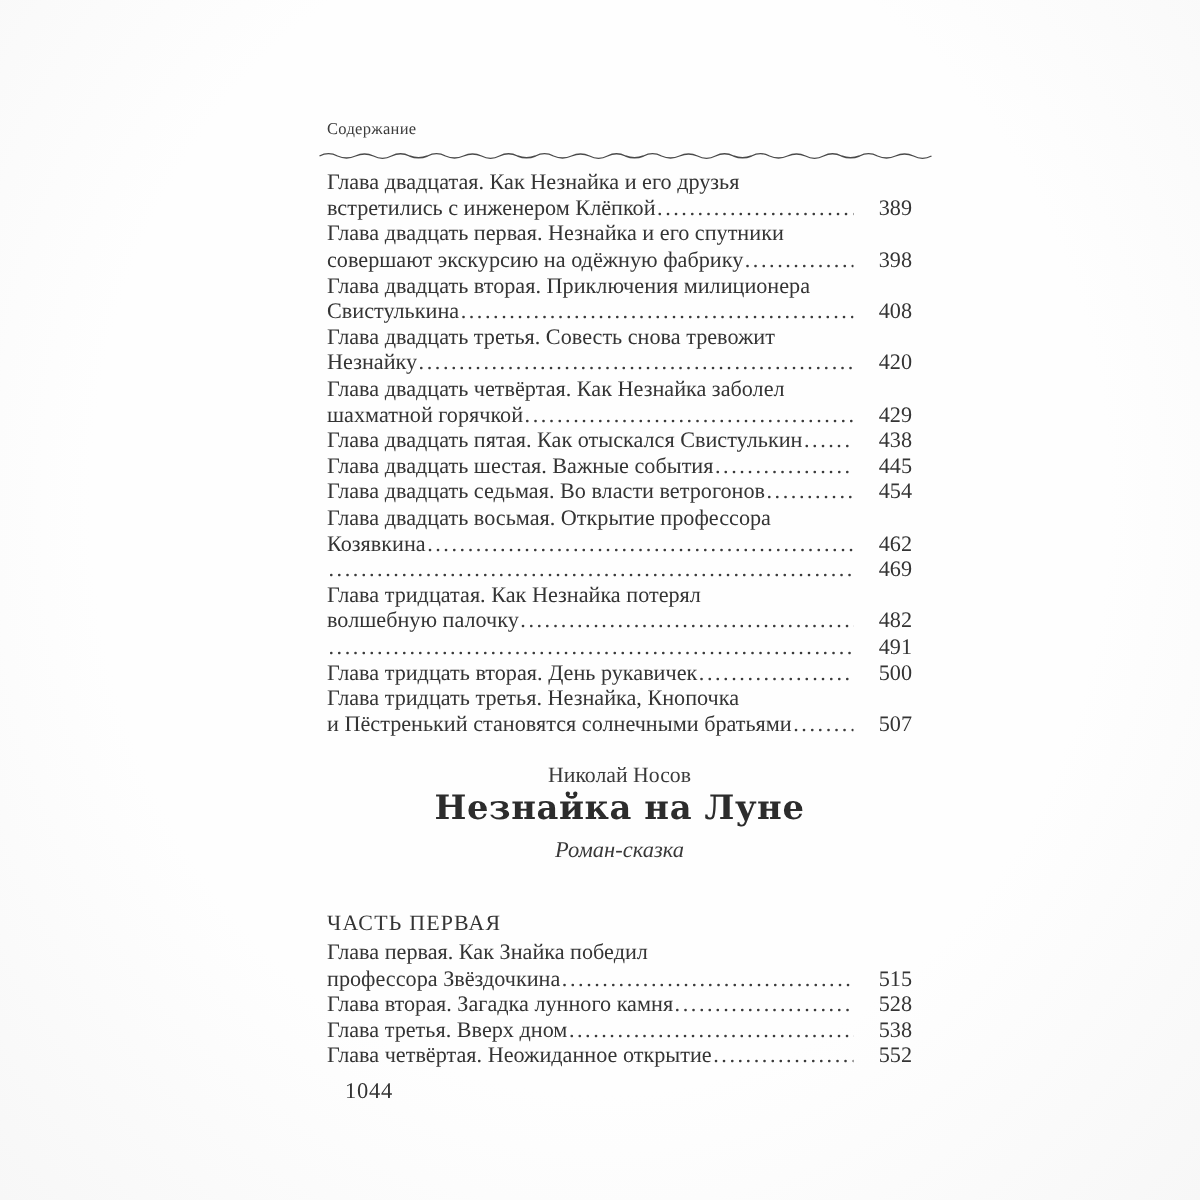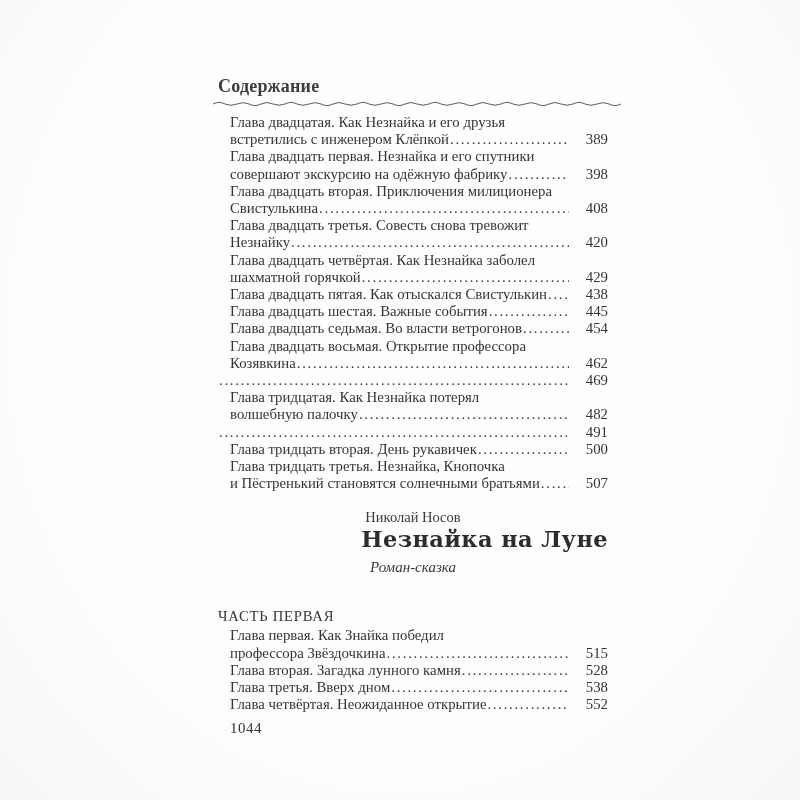--- a/index.html
+++ b/index.html
@@ -14,39 +14,38 @@
     position: relative;
     width: 800px; height: 800px;
     background: radial-gradient(ellipse at 50% 42%, #fefefe 60%, #f7f7f7 100%);
   }
   .content {
     position: absolute;
     left: 218px; top: 78px;
     width: 390px;
   }
   .running-header {
-    font-size: 18px;
+    font-size: 11px;
     line-height: 16px;
     color: #3c3c3c;
     letter-spacing: 0.2px;
-    font-weight: bold;
   }
   .wavy {
     display: block;
     margin: 5px 0 0 -6px;
   }
   .toc { margin-top: 5px; }
   .toc-line {
     display: flex;
     align-items: baseline;
     font-size: 14.8px;
     line-height: 17.2px;
     white-space: nowrap;
   }
-  .toc-text { white-space: nowrap; margin-left: 12px; }
+  .toc-text { white-space: nowrap; }
   .dots {
     flex: 1 1 0;
     min-width: 6px;
     overflow: hidden;
     white-space: nowrap;
     margin-left: 1px;
     letter-spacing: 1.7px;
     color: #3a3a3a;
   }
   .dots::after {
@@ -66,21 +65,20 @@
     line-height: 18px;
     color: #3a3a3a;
   }
   .title {
     font-family: "DejaVu Serif", "Liberation Serif", serif;
     font-weight: bold;
     font-size: 22.5px;
     line-height: 26px;
     letter-spacing: 0.4px;
     color: #2c2c2c;
-    text-align: right;
   }
   .subtitle {
     margin-top: 5px;
     font-style: italic;
     font-size: 15px;
     line-height: 20px;
     color: #383838;
   }
   .part-heading {
     margin-top: 31px;

